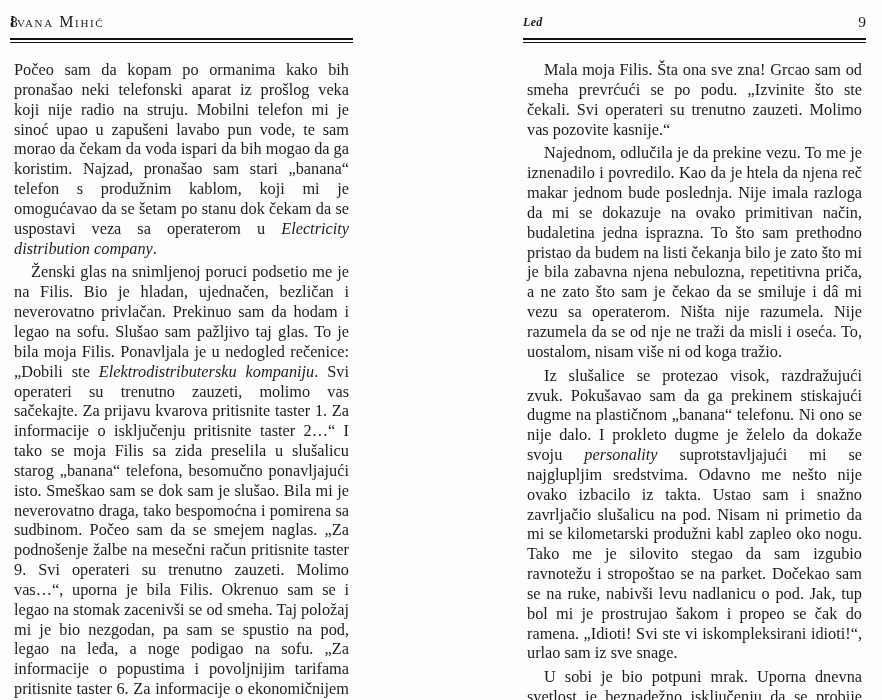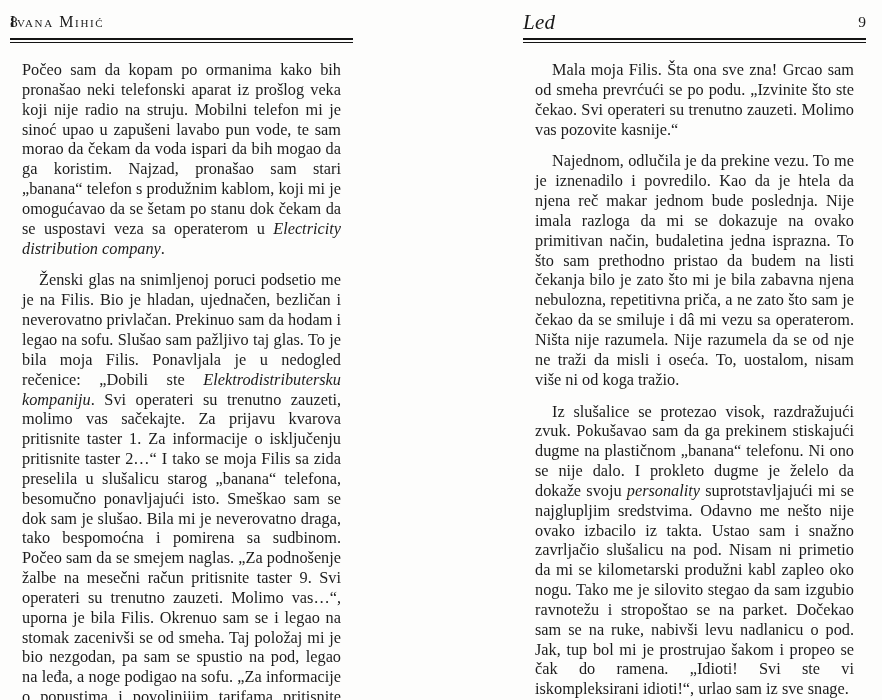--- a/index.html
+++ b/index.html
@@ -39,37 +39,37 @@
   .running-head {
     display: block;
     text-align: left;
     white-space: nowrap;
   }
   .smallcaps {
     font-variant: small-caps;
     letter-spacing: 1.6px;
     font-size: 16px;
   }
-  .italic-head { font-style: italic; font-size: 21px; letter-spacing: 0.3px; }
+  .italic-head { font-style: italic; font-size: 12px; letter-spacing: 0.3px; font-weight: bold; }
 
   .double-rule {
     margin-top: 7px;
     height: 2px;
     border-top: 2.4px solid #141414;
     border-bottom: 1.5px solid #141414;
   }
 
   .body-text {
     margin-top: 17px;
     font-size: 16.3px;
     line-height: 19.85px;
     text-align: justify;
     color: #1c1c1c;
   }
-  p.para { margin: 12px; padding: 0; font-family: Liberation Serif, serif; }
+  p.para { margin: 4px; padding: 0; font-family: Liberation Serif, serif; }
   p.para.indent { text-indent: 17px; }
   .it { font-style: italic; }
 </style>
 </head>
 <body>
 
 <div class="spread">
 
   <div class="page page-left">
     <div class="page-header">
@@ -83,20 +83,20 @@
       </div>
   </div>
 
   <div class="page page-right">
     <div class="page-header">
       <span class="running-head italic-head">Led</span>
       <span class="pagenum pagenum-right">9</span>
     </div>
     <div class="double-rule"></div>
     <div class="body-text" id="right-text">
-        <p class="para indent"><span>Mala moja Filis. Šta ona sve zna! Grcao sam od smeha prevrćući se po podu. „Izvinite što ste čekao. Svi operateri su trenutno zauzeti. Molimo vas pozovite kasnije.“</span></p>
+        <p class="para indent"><span>Mala moja Filis. Šta ona sve zna! Grcao sam od smeha prevrćući se po podu. „Izvinite što ste čekali. Svi operateri su trenutno zauzeti. Molimo vas pozovite kasnije.“</span></p>
         <p class="para indent"><span>Najednom, odlučila je da prekine vezu. To me je iznenadilo i povredilo. Kao da je htela da njena reč makar jednom bude poslednja. Nije imala razloga da mi se dokazuje na ovako primitivan način, budaletina jedna isprazna. To što sam prethodno pristao da budem na listi čekanja bilo je zato što mi je bila zabavna njena nebulozna, repetitivna priča, a ne zato što sam je čekao da se smiluje i dâ mi vezu sa operaterom. Ništa nije razumela. Nije razumela da se od nje ne traži da misli i oseća. To, uostalom, nisam više ni od koga tražio.</span></p>
         <p class="para indent"><span>Iz slušalice se protezao visok, razdražujući zvuk. Pokušavao sam da ga prekinem stiskajući dugme na plastičnom „banana“ telefonu. Ni ono se nije dalo. I prokleto dugme je želelo da dokaže svoju </span><span class="it">personality</span><span> suprotstavljajući mi se najglupljim sredstvima. Odavno me nešto nije ovako izbacilo iz takta. Ustao sam i snažno zavrljačio slušalicu na pod. Nisam ni primetio da mi se kilometarski produžni kabl zapleo oko nogu. Tako me je silovito stegao da sam izgubio ravnotežu i stropoštao se na parket. Dočekao sam se na ruke, nabivši levu nadlanicu o pod. Jak, tup bol mi je prostrujao šakom i propeo se čak do ramena. „Idioti! Svi ste vi iskompleksirani idioti!“, urlao sam iz sve snage.</span></p>
         <p class="para indent"><span>U sobi je bio potpuni mrak. Uporna dnevna svetlost je beznadežno isključenju da se probije kroz</span></p>
       </div>
   </div>
 
 </div>
 
 </body></html>

